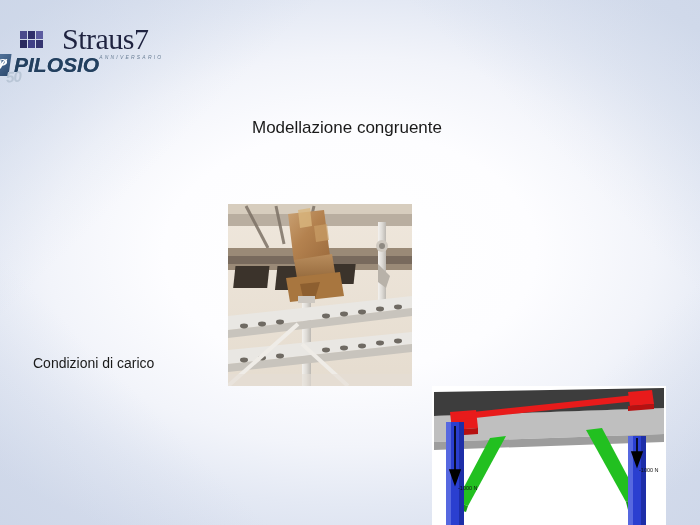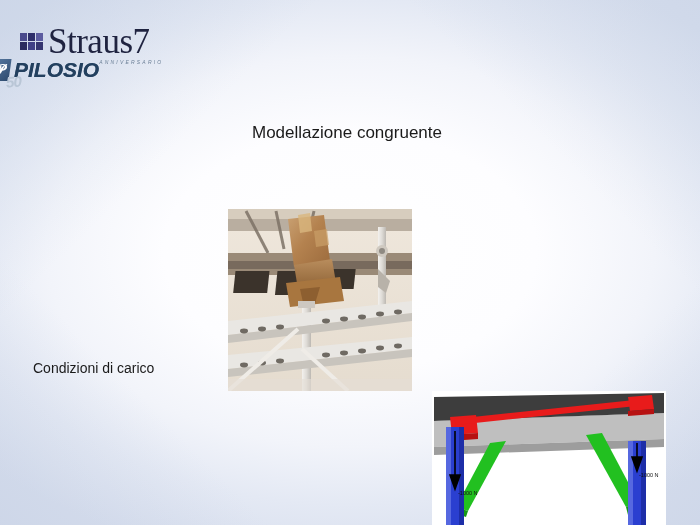--- a/index.html
+++ b/index.html
@@ -41,25 +41,25 @@
   }
   .straus-blocks i { display: block; background: #3a3a78; }
   .straus-blocks i.b1 { background: #4a4a8c; }
   .straus-blocks i.b2 { background: #2f2f6b; }
   .straus-blocks i.b3 { background: #5c5ca0; }
   .straus-blocks i.b4 { background: #2a2a5e; }
   .straus-blocks i.b5 { background: #4040861; background: #404086; }
   .straus-blocks i.b6 { background: #353570; }
   .straus-word {
     font-family: "Liberation Serif", serif;
-    font-size: 35px;
+    font-size: 30px;
     color: #1f2340;
     letter-spacing: -0.5px;
     line-height: 1;
-    margin-left: 2px;
+    margin-left: 16px;
     text-align: center;
   }
 
   
   .pilosio-logo {
     position: absolute; right: 12px; top: 24px;
     display: flex; align-items: flex-start; gap: 4px;
   }
   .pilosio-mark {
     width: 22px; height: 22px;

